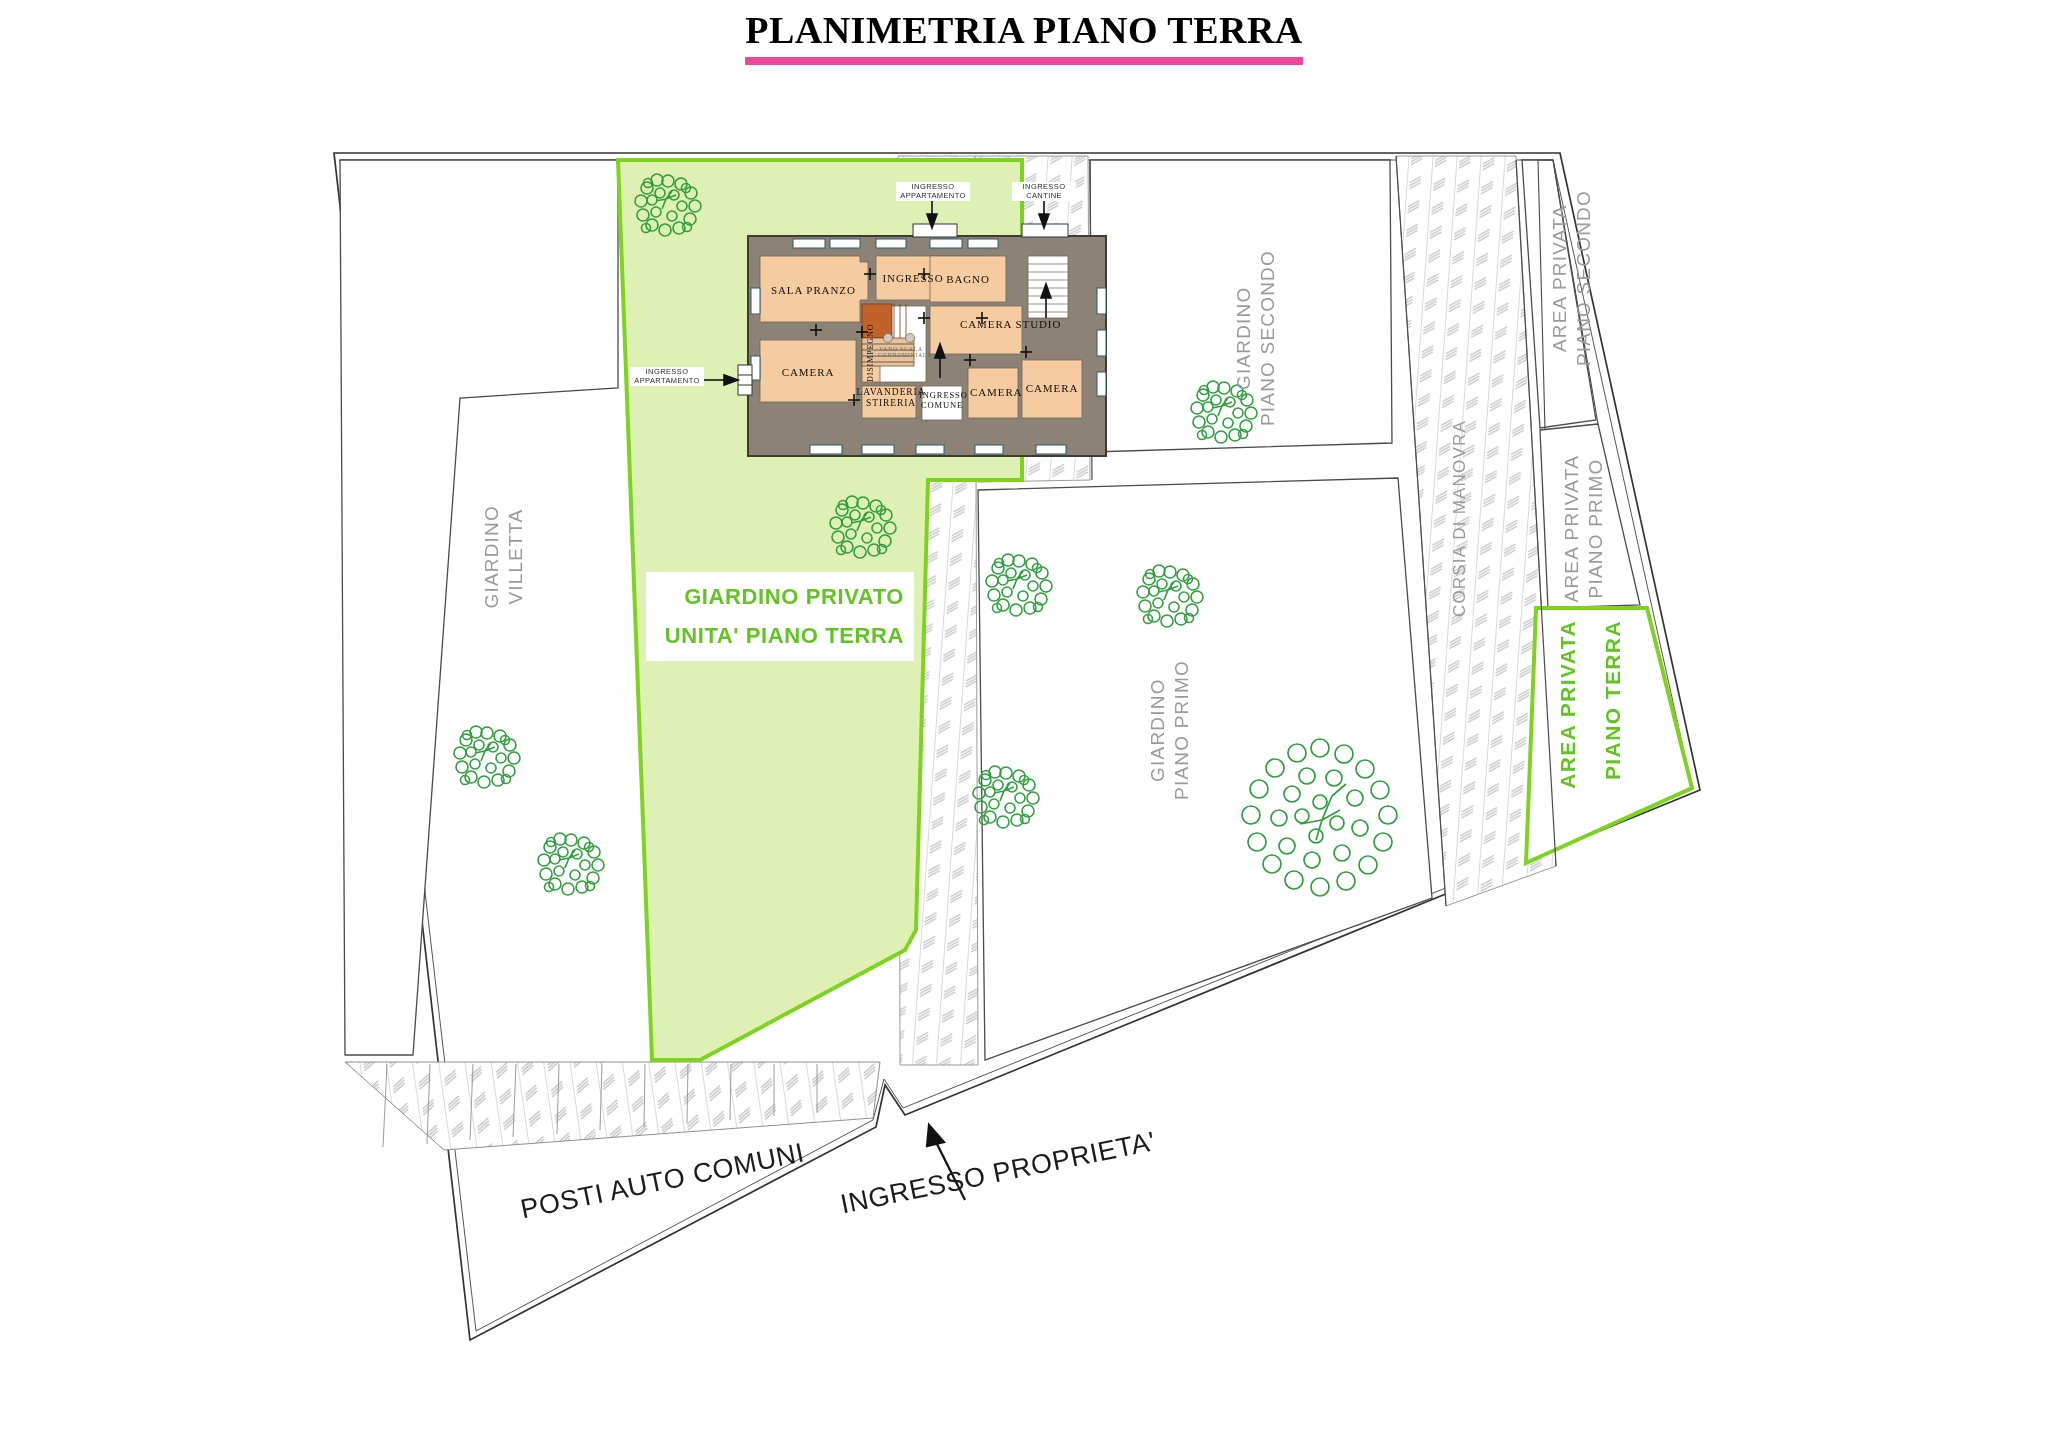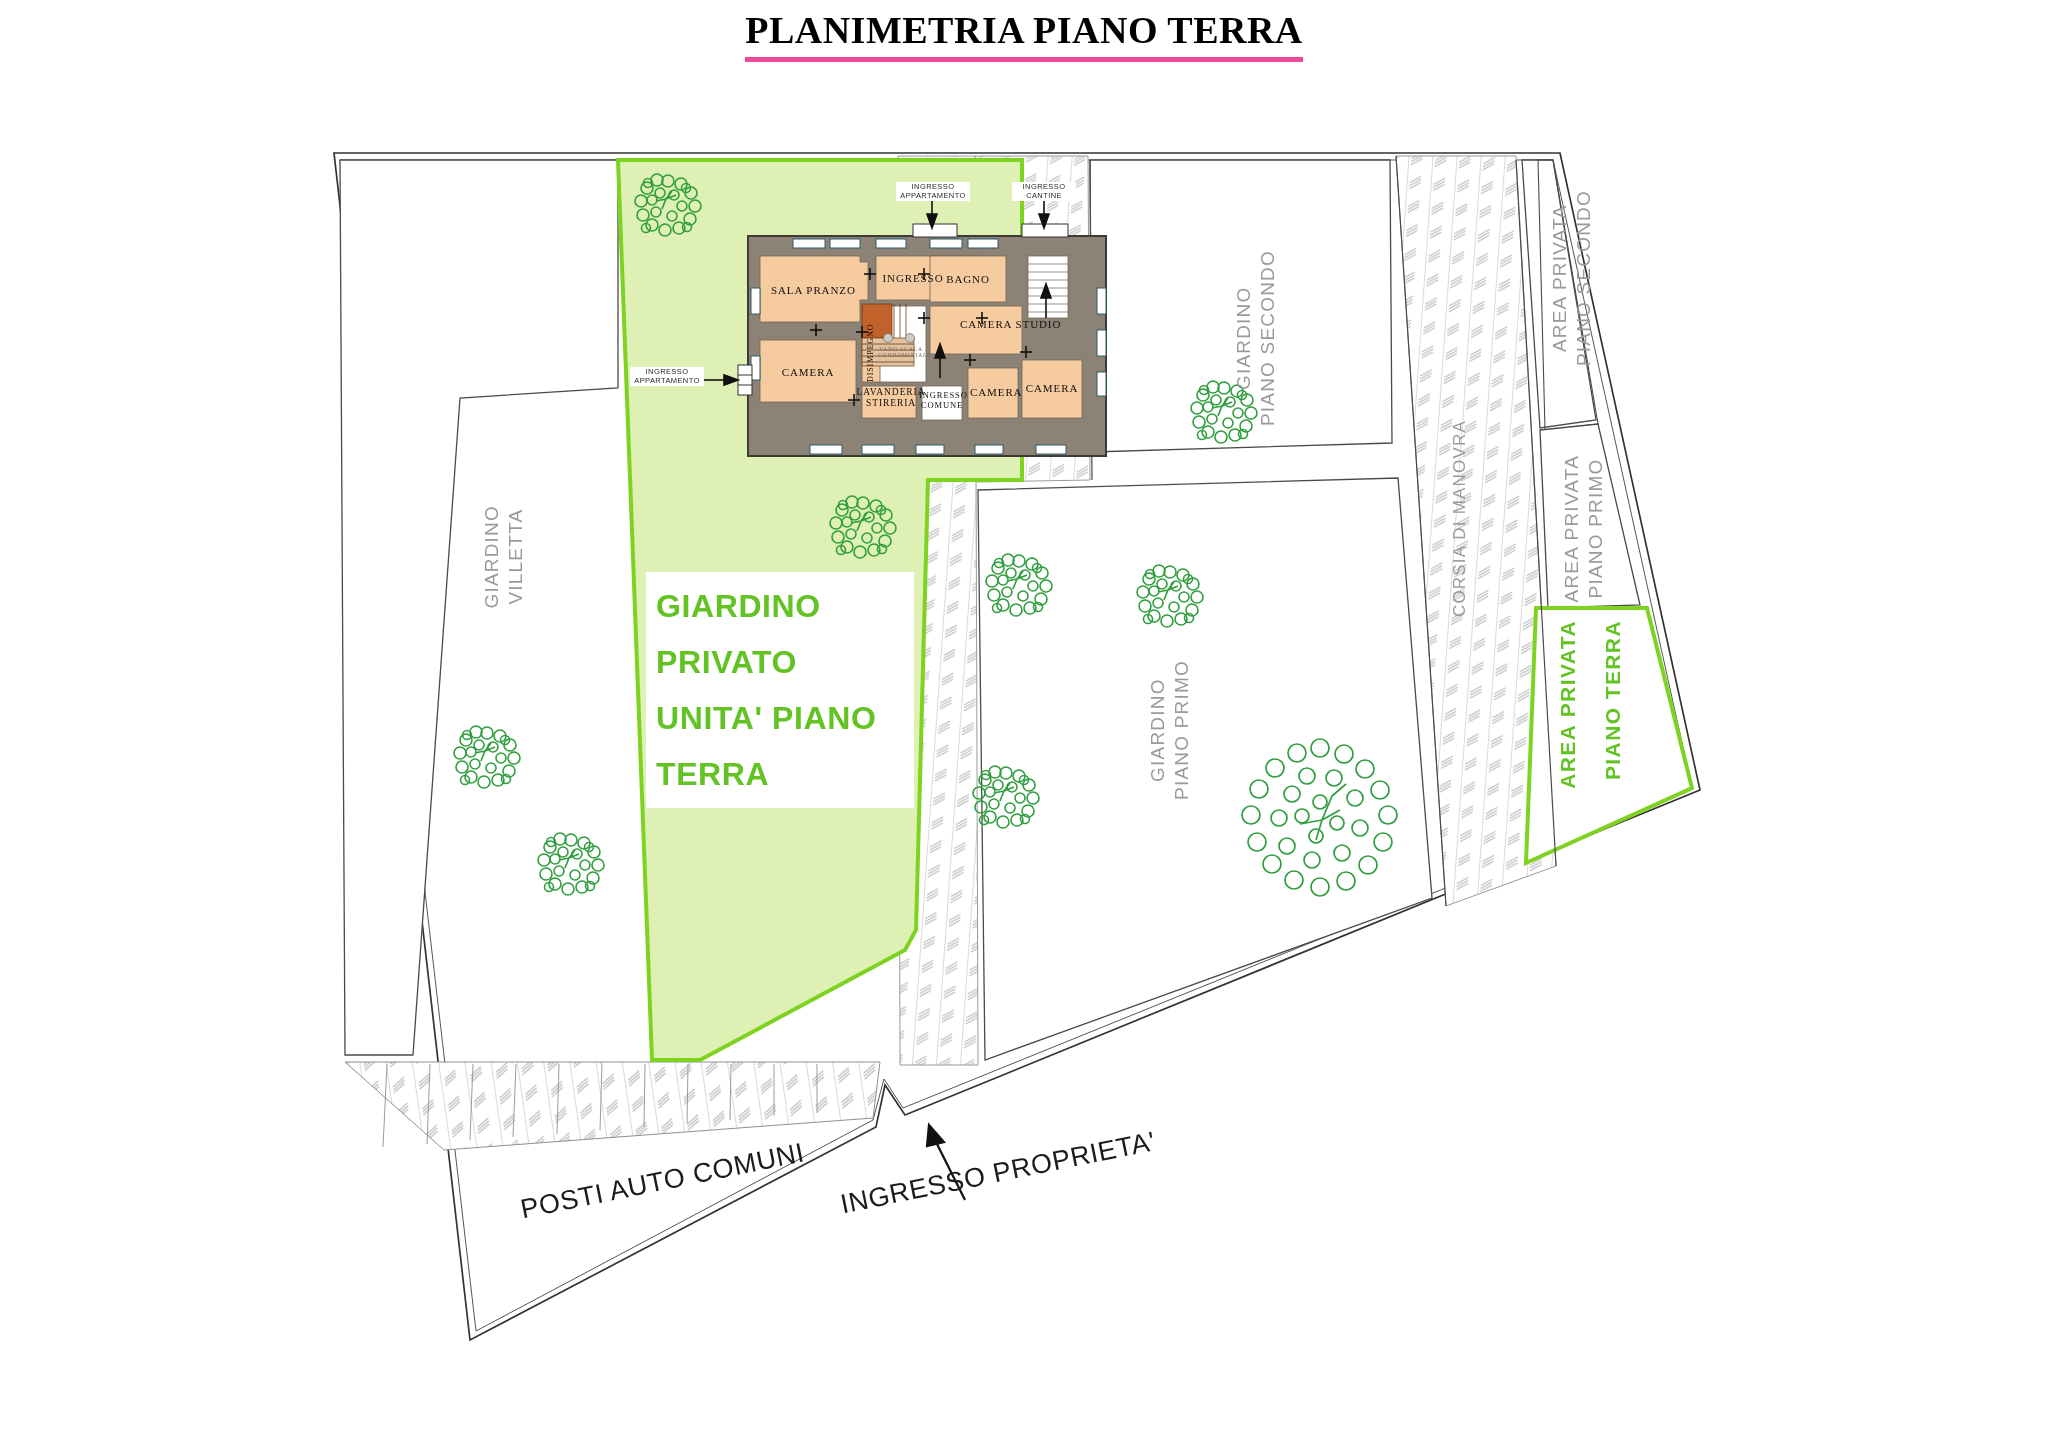--- a/index.html
+++ b/index.html
@@ -2,43 +2,43 @@
 <html><head>
 <meta charset="utf-8">
 <style>
   html,body{margin:0;padding:0;background:#ffffff;}
   body{width:2048px;height:1448px;position:relative;overflow:hidden;
        font-family:"Liberation Sans", sans-serif;}
 
   #title-wrap{position:absolute;left:0;top:8px;width:2048px;text-align:center;}
   #page-title{display:inline-block;font-family:"Liberation Serif", serif;
       font-weight:bold;font-size:38px;letter-spacing:0.5px;color:#000;
-      border-bottom:5px solid #ec4899;padding-bottom:5px;}
+      border-bottom:8px solid #ec4899;padding-bottom:5px;}
 
   #plan{position:absolute;left:0;top:0;width:2048px;height:1448px;}
 
   .lbl{position:absolute;white-space:pre;color:#9a9a9a;
        font-family:"Liberation Sans", sans-serif;font-size:19px;
        letter-spacing:1.2px;line-height:1.25;pointer-events:none;}
   .lbl.vert{writing-mode:vertical-rl;transform:rotate(180deg);text-align:center;}
   .lbl.green{color:#63c224;font-weight:bold;letter-spacing:1.4px;}
 
   .roomlbl{position:absolute;white-space:pre;color:#15100c;
       font-family:"Liberation Serif", serif;font-size:11px;
       letter-spacing:0.9px;text-align:center;line-height:1.15;}
   .roomlbl.vert{writing-mode:vertical-rl;transform:rotate(180deg);}
 
   .callout{position:absolute;white-space:pre;color:#2b2b2b;
       font-family:"Liberation Sans", sans-serif;font-size:7.5px;
       letter-spacing:0.4px;line-height:1.25;text-align:center;
       background:#ffffff;}
 
   .bigtag{position:absolute;background:#ffffff;color:#63c224;
-      font-weight:bold;font-size:32px;letter-spacing:0.6px;
-      text-align:left;line-height:1.75;padding:6px 10px;}
+      font-weight:bold;font-size:22px;letter-spacing:0.6px;
+      text-align:right;line-height:1.75;padding:6px 10px;}
 
   .tilt{position:absolute;white-space:pre;color:#1b1b1b;font-size:27px;
       letter-spacing:0.6px;transform-origin:left top;}
 </style>
 </head>
 <body>
 
 <div id="title-wrap">
   <div id="page-title">PLANIMETRIA PIANO TERRA</div>
 </div>

